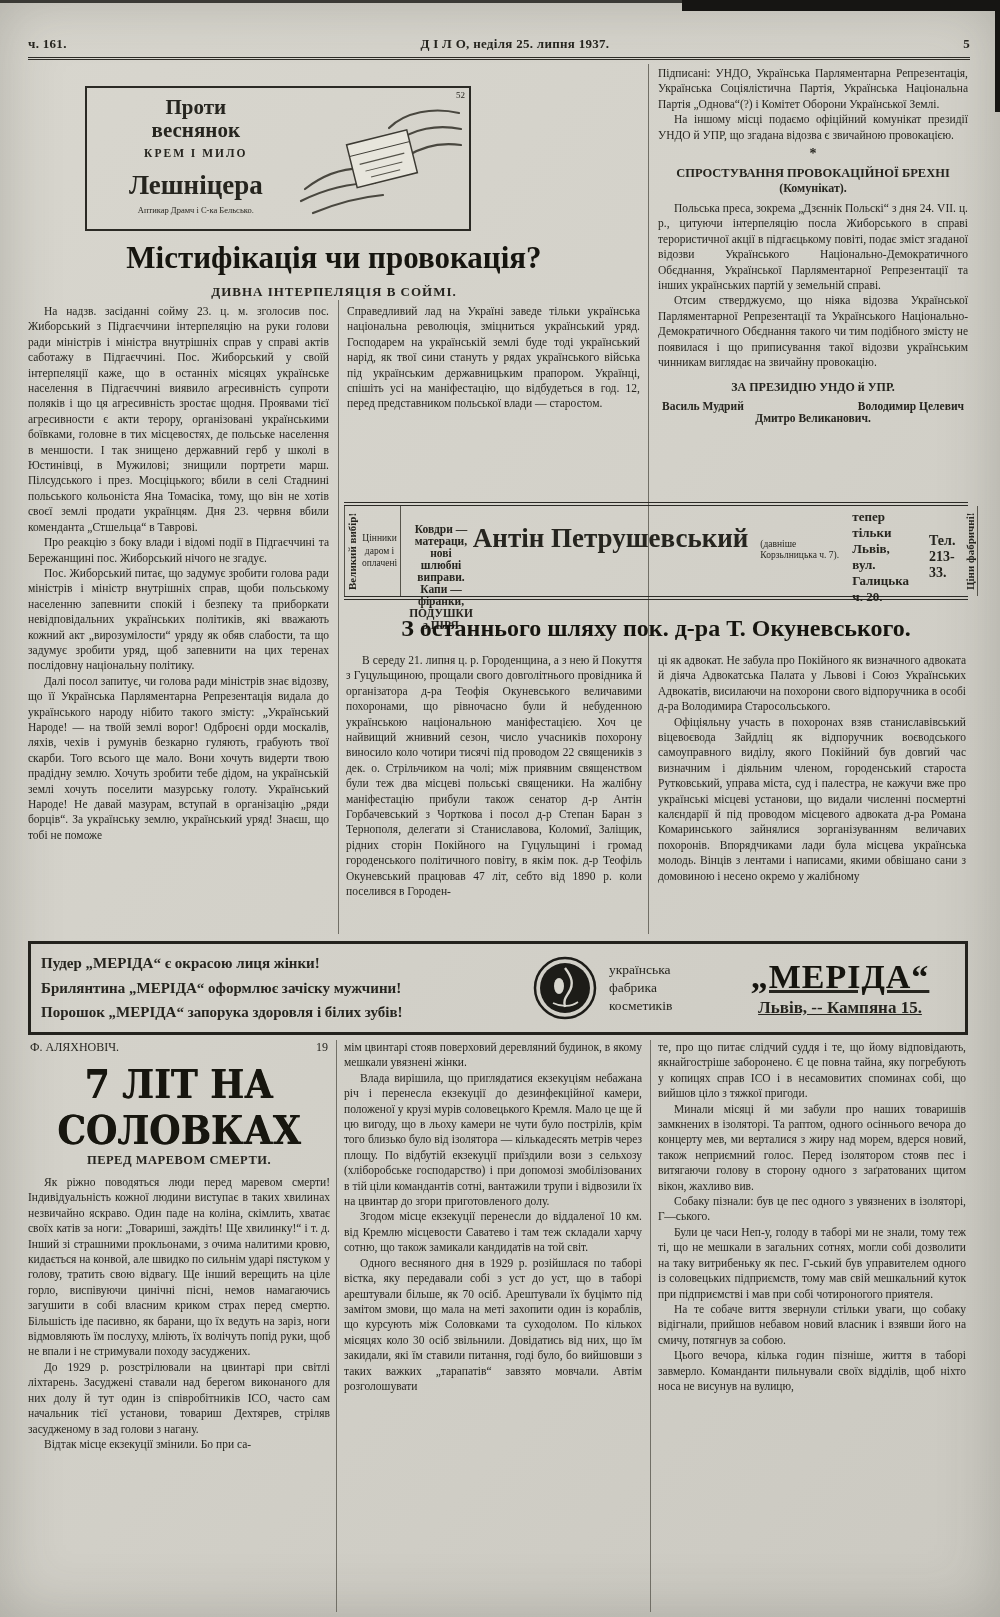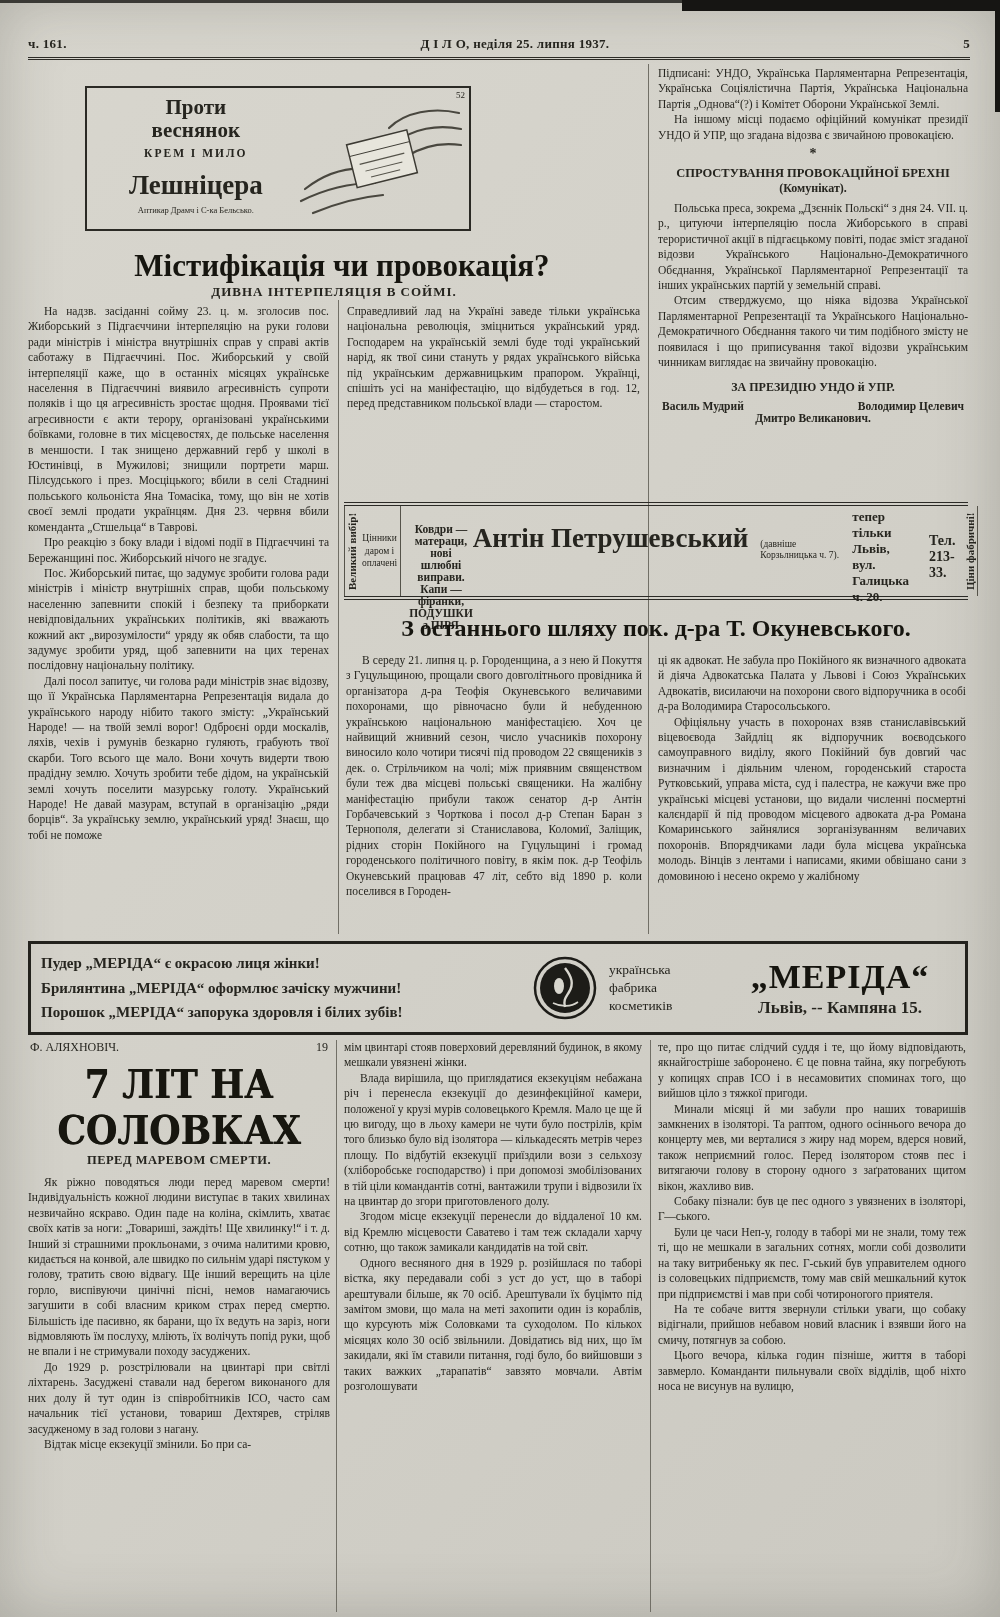--- a/index.html
+++ b/index.html
@@ -31,21 +31,21 @@
   .ad-lesh { position:absolute; left:85px; top:86px; width:386px; height:145px; border:2px solid #2b2a25; display:flex; padding:8px 6px 6px 10px; }
   .ad-lesh-text { width:54%; text-align:center; }
   .al-1 { font-size:21px; font-weight:bold; line-height:1.1; }
   .al-2 { font-size:11.5px; letter-spacing:2px; font-weight:bold; margin-top:5px; }
   .al-3 { font-size:27px; font-weight:bold; margin-top:11px; }
   .al-4 { font-size:8.5px; margin-top:4px; }
   .ad-lesh-art { flex:1; display:flex; align-items:center; justify-content:center; }
   .ad-lesh-num { position:absolute; top:2px; right:4px; font-size:9px; }
 
   
-  .headline { position:absolute; left:28px; top:240px; width:612px; margin:8px; text-align:center; font-size:31px; font-weight:bold; color:#16150f; }
+  .headline { position:absolute; left:28px; top:240px; width:612px; margin:0; text-align:center; font-size:31px; font-weight:bold; color:#16150f; }
   .subhead  { position:absolute; left:28px; top:284px; width:612px; text-align:center; font-size:13px; font-weight:bold; letter-spacing:1px; }
   .main-c1 { position:absolute; left:28px;  top:304px; width:301px; }
   .main-c2 { position:absolute; left:347px; top:304px; width:293px; }
 
   
   .right-col { position:absolute; left:658px; top:66px; width:310px; }
   .star { text-align:center; font-size:14px; font-weight:bold; margin:3px 0 1px; }
   .rc-head  { text-align:center; font-weight:bold; font-size:12.5px; margin-top:4px; }
   .rc-head2 { text-align:center; font-weight:bold; font-size:12px; margin-bottom:5px; }
   .rc-signoff { text-align:center; font-weight:bold; font-size:12px; margin-top:9px; }
@@ -73,21 +73,21 @@
   .okun-title { position:absolute; left:344px; top:615px; width:624px; text-align:center; font-size:24px; font-weight:bold; color:#16150f; }
   .okun-c1 { position:absolute; left:346px; top:653px; width:296px; }
   .okun-c2 { position:absolute; left:658px; top:653px; width:308px; }
 
   
   .ad-merida { position:absolute; left:28px; top:941px; width:940px; height:94px; border:3px solid #23221d;
     display:flex; align-items:center; padding:6px 10px; gap:8px; }
   .am-left { flex:0 0 480px; font-weight:bold; font-size:15px; line-height:1.65; white-space:nowrap; }
   .am-emblem { flex:0 0 72px; display:flex; justify-content:center; }
   .am-fact { width:108px; font-size:13.5px; line-height:1.35; }
-  .am-brandblock { flex:1; text-align:center; }
+  .am-brandblock { flex:1; text-align:center;text-decoration:underline; }
   .am-brand { font-size:34px; font-weight:bold; letter-spacing:1px; color:#16150f; }
   .am-addr { font-size:17px; font-weight:bold; margin-top:2px; }
 
   
   .sol-c1 { position:absolute; left:28px;  top:1040px; width:302px; }
   .sol-c2 { position:absolute; left:344px; top:1040px; width:298px; }
   .sol-c3 { position:absolute; left:658px; top:1040px; width:308px; }
   .sol-head { display:flex; justify-content:space-between; font-size:12px; padding:0 2px; }
   .sol-title { text-align:center; font-size:36px; font-weight:bold; margin:10px 0 4px; color:#17160f;
     font-family:"DejaVu Serif", serif; transform:scaleY(1.08); text-shadow:.5px 0 #17160f; }
@@ -239,21 +239,21 @@
         <p>Відтак місце екзекуції змінили. Бо при са-</p>
       </div>
   </div>
   <div class="col sol-c2 cont">
       <p>мім цвинтарі стояв поверховий деревляний будинок, в якому мешкали увязнені жінки.</p>
       <p>Влада вирішила, що приглядатися екзекуціям небажана річ і перенесла екзекуції до дезинфекційної камери, положеної у крузі мурів соловецького Кремля. Мало це ще й цю вигоду, що в льоху камери не чути було пострілів, крім того близько було від ізолятора — кількадесять метрів через площу. По відбутій екзекуції приїздили вози з сельхозу (хліборобське господарство) і при допомозі змобілізованих в тій ціли командантів сотні, вантажили трупи і відвозили їх на цвинтар до згори приготовленого долу.</p>
       <p>Згодом місце екзекуції перенесли до віддаленої 10 км. від Кремлю місцевости Саватево і там теж складали харчу сотню, що також замикали кандидатів на той світ.</p>
       <p>Одного весняного дня в 1929 р. розійшлася по таборі вістка, яку передавали собі з уст до уст, що в таборі арештували більше, як 70 осіб. Арештували їх буцімто під замітом змови, що мала на меті захопити один із кораблів, що курсують між Соловками та суходолом. По кількох місяцях коло 30 осіб звільнили. Довідатись від них, що їм закидали, які їм ставили питання, годі було, бо вийшовши з таких важких „тарапатів“ завзято мовчали. Автім розголошувати</p>
     </div>
   <div class="col sol-c3 cont">
-      <p>те, про що питає слідчий суддя і те, що йому відповідають, якнайгостріше заборонено. Є це повна тайна, яку погребують у копицях справ ІСО і в несамовитих споминах того, що вийшов ціло з тяжкої пригоди.</p>
+      <p>те, про що питає слідчий суддя і те, що йому відповідають, якнайгостріше заборонено. Є це повна тайна, яку погребують у копицях справ ІСО і в несамовитих споминах собі, що вийшов ціло з тяжкої пригоди.</p>
       <p>Минали місяці й ми забули про наших товаришів замкнених в ізоляторі. Та раптом, одного осіннього вечора до концерту мев, ми верталися з жиру над морем, вдерся новий, також неприємний голос. Перед ізолятором стояв пес і витягаючи голову в сторону одного з заґратованих щитом вікон, жахливо вив.</p>
       <p>Собаку пізнали: був це пес одного з увязнених в ізоляторі, Г—ського.</p>
       <p>Були це часи Неп-у, голоду в таборі ми не знали, тому теж ті, що не мешкали в загальних сотнях, могли собі дозволити на таку витрибеньку як пес. Г-ський був управителем одного із соловецьких підприємств, тому мав свій мешкальний куток при підприємстві і мав при собі чотироногого приятеля.</p>
       <p>На те собаче виття звернули стільки уваги, що собаку відігнали, прийшов небавом новий власник і взявши його на смичу, потягнув за собою.</p>
       <p>Цього вечора, кілька годин пізніше, життя в таборі завмерло. Команданти пильнували своїх відділів, щоб ніхто носа не висунув на вулицю,</p>
     </div>
 
   <div class="vrule vr3"></div>
   <div class="vrule vr4"></div>
 </div>

